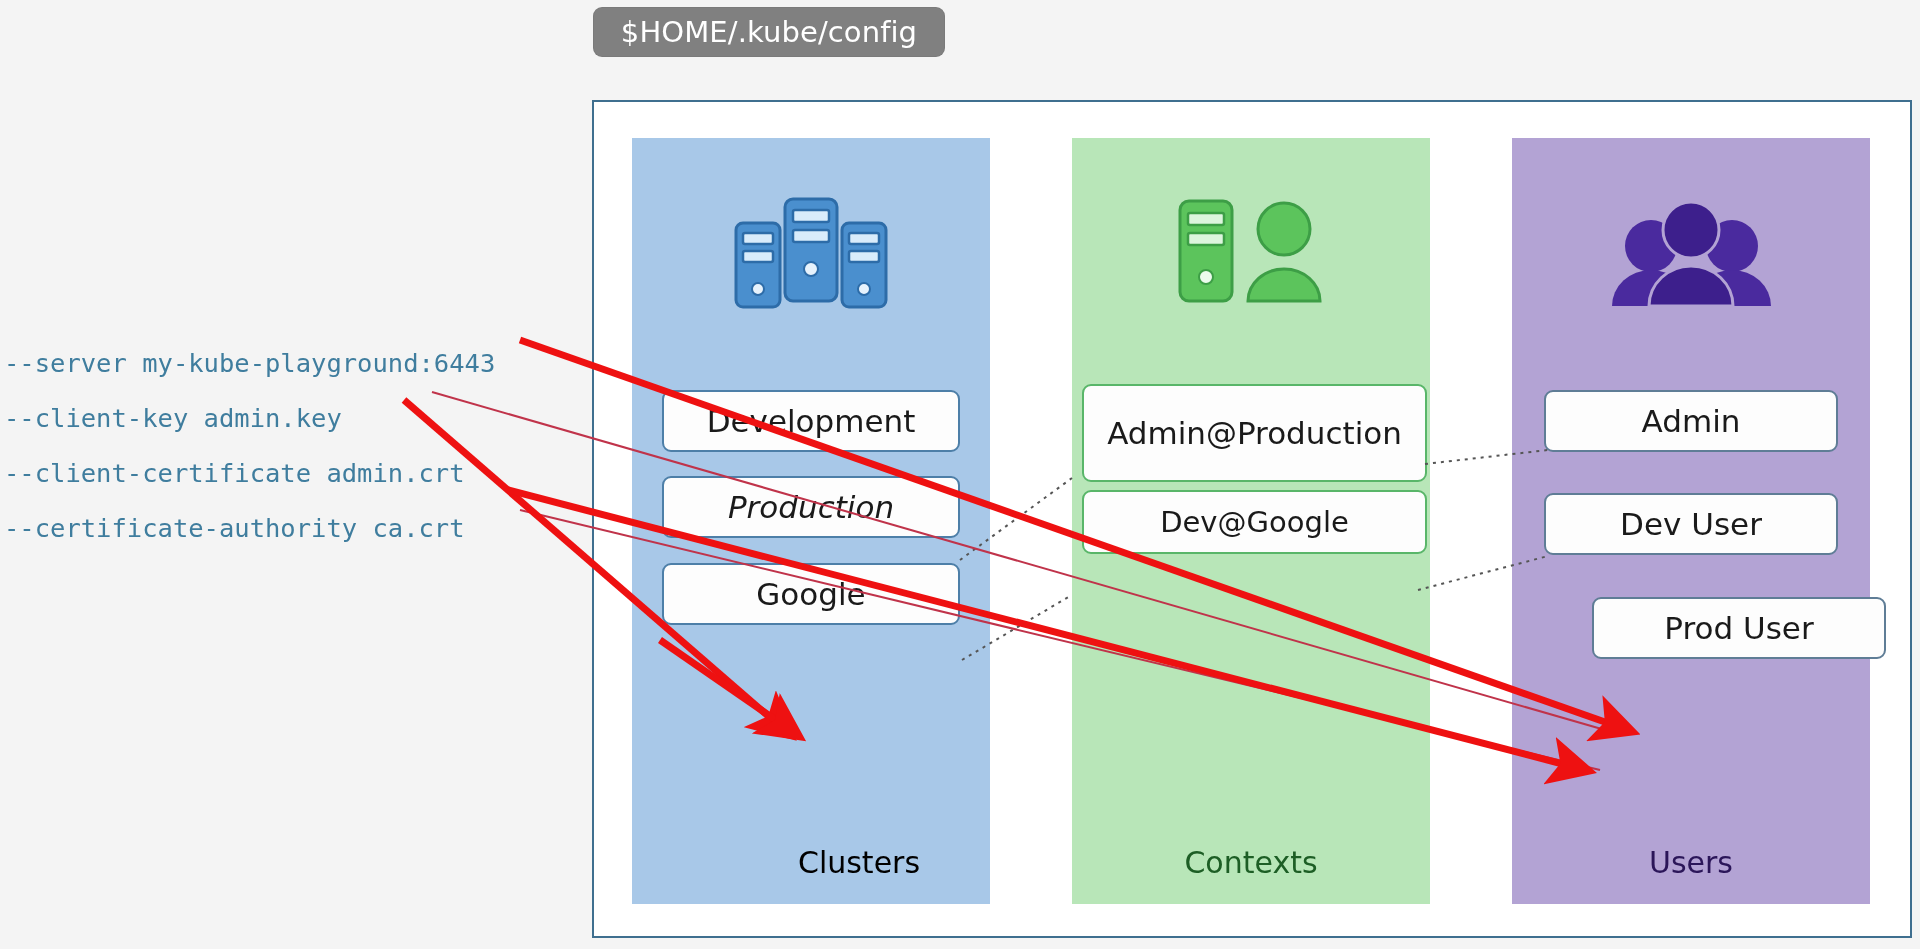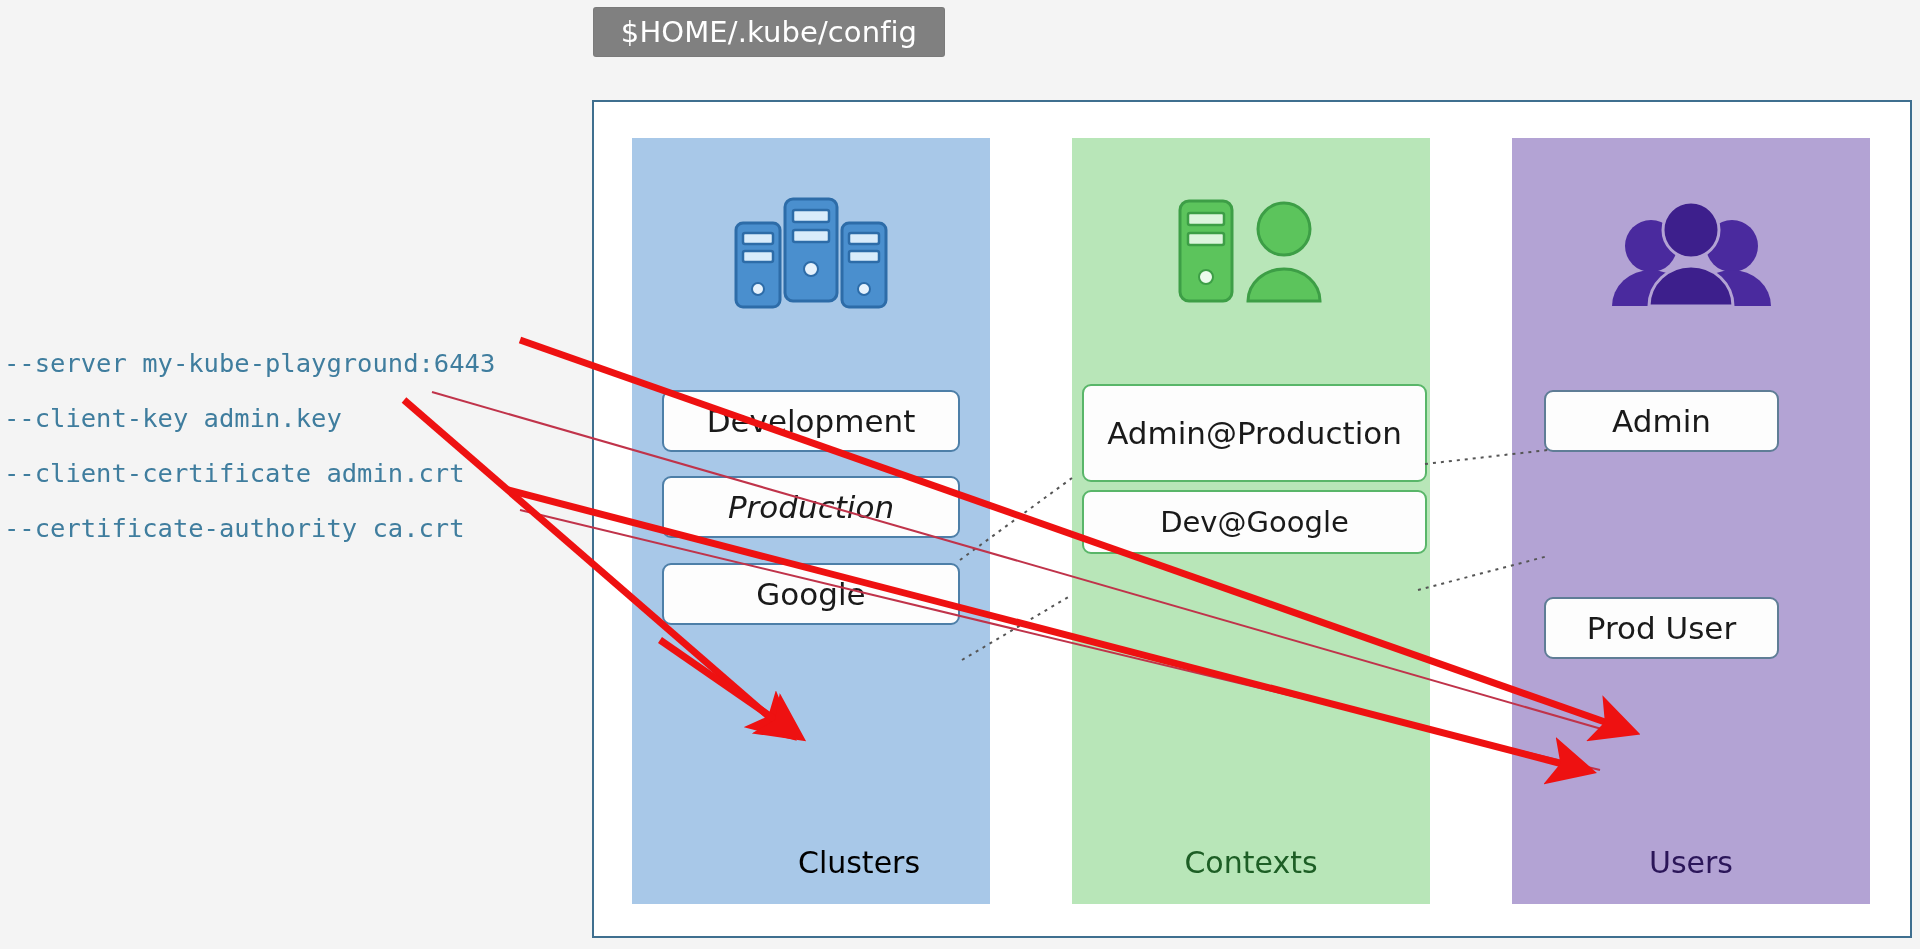--- a/index.html
+++ b/index.html
@@ -17,21 +17,21 @@
   }
 
   
   #title-banner {
     position: absolute;
     left: 594px;
     top: 8px;
     width: 350px;
     height: 48px;
     background: #808080;
-    border-radius: 2px;
+    border-radius: 8px;
     display: flex;
     align-items: center;
     justify-content: center;
     box-shadow: 0 0 0 1px #7a7a7a;
   }
   #title-banner .title-text {
     color: #ffffff;
     font-size: 29px;
     font-family: "DejaVu Sans", "Liberation Sans", sans-serif;
     letter-spacing: 0.1px;
@@ -117,21 +117,21 @@
     height: 62px;
     border: 2px solid #4d7fa8;
   }
   .context-box {
     left: 10px;
     width: 345px;
     border: 2px solid #59b669;
   }
   .user-box {
     left: 32px;
-    width: 235px;
+    width: 294px;
     height: 62px;
     border: 2px solid #5f7d96;
   }
 
   
   #annotations {
     position: absolute;
     left: 0;
     top: 0;
     width: 1920px;
@@ -228,21 +228,24 @@
         <g fill="#3d1f8c" stroke="#b3a3d4" stroke-width="3">
           <circle cx="87" cy="36" r="28"></circle>
           <path d="M45 112 a42 40 0 0 1 84 0 z"></path>
         </g>
       </svg>
     </div>
 
     <div class="entry-box user-box" style="top:252px;">
       <span>Admin</span>
     </div>
-    <div class="entry-box user-box" style="top:459px;">
+    <div class="entry-box user-box" style="top:355px;">
+      <span>Dev User</span>
+    </div>
+    <div class="entry-box user-box" style="top:459px;margin-left:48px;">
       <span>Prod User</span>
     </div>
 
     <div class="column-footer">Users</div>
   </div>
 </div>
 
 <svg id="annotations">
   <defs>
     <marker id="redArrow" markerWidth="7" markerHeight="7" refX="4.2" refY="3.5" orient="auto" markerUnits="strokeWidth">

